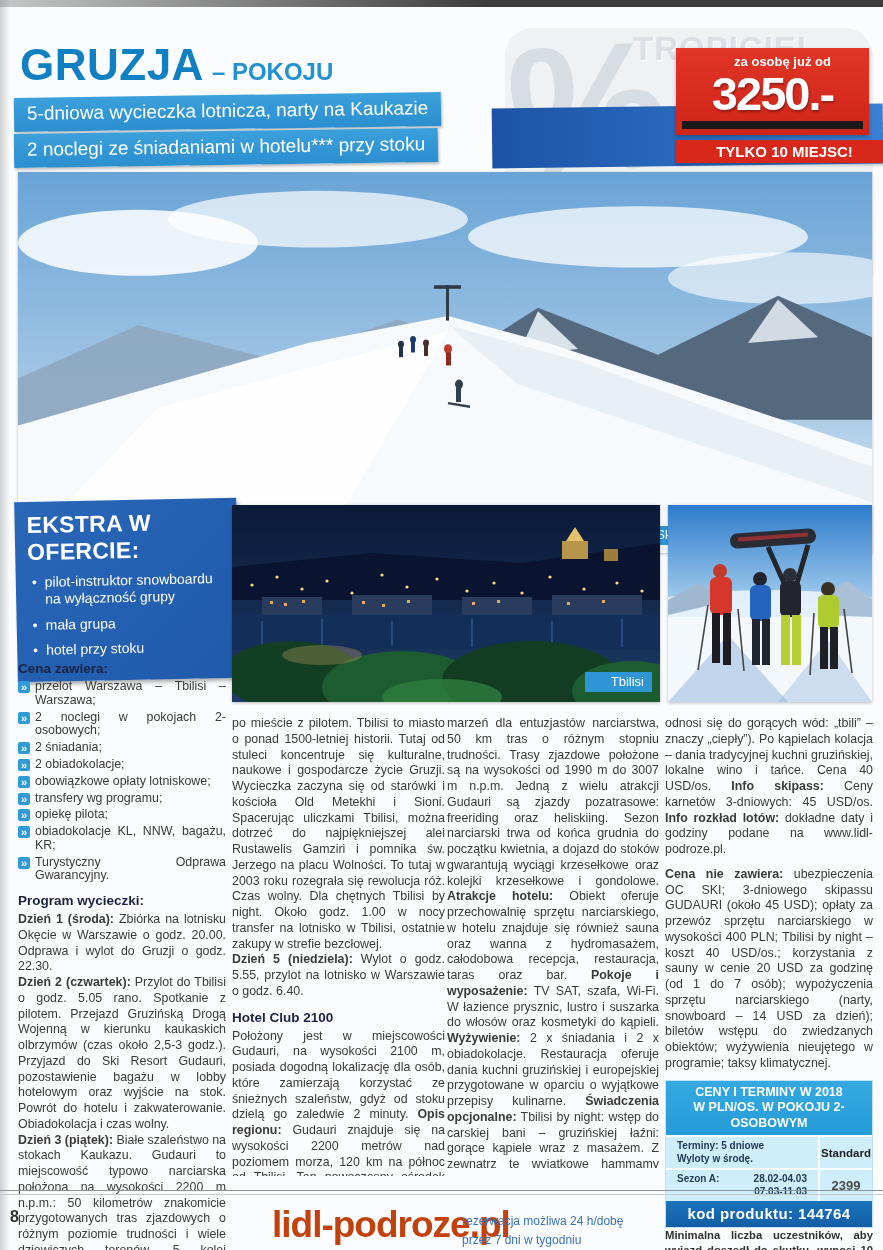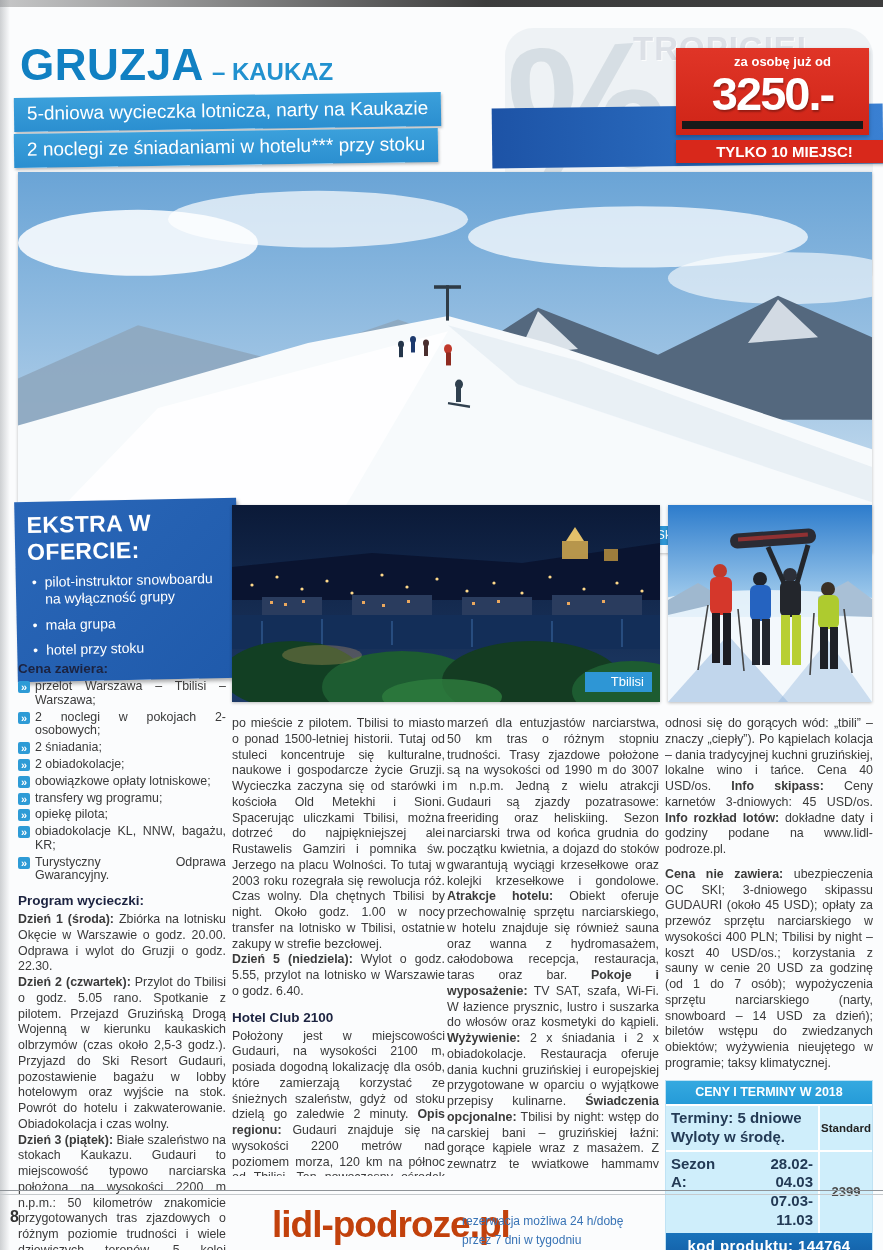--- a/index.html
+++ b/index.html
@@ -57,21 +57,21 @@
   h3.mt{margin-top:9px;}
   .gap-top{margin-top:9px !important;}
 
   .inc-list .list-row{display:flex;margin:0 0 3.2px;line-height:1.1;}
   .inc-list .marker.square{flex:0 0 12px;height:12px;background:#2e9bd6;color:#fff;font-size:11px;line-height:12px;text-align:center;border-radius:2px;margin:1px 5px 0 0;font-weight:700;}
 
   
   .price-table{margin-top:8px;border:1px solid #bfe2f4;}
   .pt-header{background:linear-gradient(180deg,#35a9e0,#259bd8);color:#fff;font-weight:800;font-size:12.5px;text-align:center;padding:4px 2px;line-height:1.25;}
   .pt-grid{display:flex;background:#cfeefb;border-top:2px solid #fff;}
-  .pt-grid .cl{flex:1;padding:3px 5px;color:#233a55;font-size:15px;font-weight:700;line-height:1.25;}
+  .pt-grid .cl{flex:1;padding:3px 11px;color:#233a55;font-size:10px;font-weight:700;line-height:1.25;}
   .pt-grid .cr{flex:0 0 52px;border-left:2px solid #fff;display:flex;align-items:center;justify-content:center;color:#222;font-size:11.5px;font-weight:700;text-align:center;}
   .pt-grid.row2 .cl{display:flex;justify-content:space-between;}
   .pt-grid.row2 .dates{text-align:right;font-weight:700;}
   .pt-grid.row2 .cr{color:#4a4a4a;font-size:13px;}
   .pt-kod{background:linear-gradient(180deg,#1a73bb,#125ea6);color:#fff;font-size:15px;font-weight:800;text-align:center;padding:3px 0 4px;letter-spacing:.4px;}
   .footnote{margin-top:6px;font-size:11.3px;line-height:1.28;color:#333;text-align:justify;}
 
   
   .foot-line1{position:absolute;left:0;top:1190px;width:883px;height:1px;background:#8e9398;}
   .foot-line2{position:absolute;left:0;top:1194px;width:883px;height:1px;background:#c6cacd;}
@@ -84,21 +84,21 @@
 
 <div class="page">
   <div class="scan-top"></div>
   <div class="scan-left"></div>
 
   <div class="wm-tag"></div>
   <div class="wm-percent">%</div>
   <div class="wm-text">TROPICIEL</div>
 
   <div class="title">
-    <span class="main">GRUZJA</span><span class="sub">– KAUKAZ</span>
+    <span class="main">GRUZJA</span><span class="sub">– POKOJU</span>
   </div>
   <div class="darkbar"></div>
   <div class="banner b1">5-dniowa wycieczka lotnicza, narty na Kaukazie</div>
   <div class="banner b2">2 noclegi ze śniadaniami w hotelu*** przy stoku</div>
 
   <div class="price-box">
     <div class="lbl">za osobę już od</div>
     <div class="amt">3250.-</div>
     <div class="blackbar"></div>
   </div>
@@ -327,20 +327,21 @@
     <p><span>marzeń dla entuzjastów narciarstwa, 50 km tras o różnym stopniu trudności. Trasy zjazdowe położone są na wysokości od 1990 m do 3007 m n.p.m. Jedną z wielu atrakcji Gudauri są zjazdy pozatrasowe: freeriding oraz heliskiing. Sezon narciarski trwa od końca grudnia do początku kwietnia, a dojazd do stoków gwarantują wyciągi krzesełkowe oraz kolejki krzesełkowe i gondolowe. </span><span class="b">Atrakcje hotelu:</span><span> Obiekt oferuje przechowalnię sprzętu narciarskiego, w hotelu znajduje się również sauna oraz wanna z hydromasażem, całodobowa recepcja, restauracja, taras oraz bar. </span><span class="b">Pokoje i wyposażenie:</span><span> TV SAT, szafa, Wi-Fi. W łazience prysznic, lustro i suszarka do włosów oraz kosmetyki do kąpieli. </span><span class="b">Wyżywienie:</span><span> 2 x śniadania i 2 x obiadokolacje. Restauracja oferuje dania kuchni gruzińskiej i europejskiej przygotowane w oparciu o wyjątkowe przepisy kulinarne. </span><span class="b">Świadczenia opcjonalne:</span><span> Tbilisi by night: wstęp do carskiej bani – gruzińskiej łaźni: gorące kąpiele wraz z masażem. Z zewnątrz te wyjątkowe hammamy wyróżnia bogato zdobiona, stylem przypominająca architekturę perską fasada, ich rozświetlone kopuły oraz unosząca się para wodna. Carskie banie siarkowe zlokalizowane są pod ziemią, wybudowane są nad naturalnymi gorącymi źródłami siarkowymi, które znajdują się głęboko w ziemi (warto dodać, że nazwa gruzińskiej stolicy</span></p>
   </div>
 
   <div class="col col4">
     <p><span>odnosi się do gorących wód: „tbili” – znaczy „ciepły”). Po kąpielach kolacja – dania tradycyjnej kuchni gruzińskiej, lokalne wino i tańce. Cena 40 USD/os. </span><span class="b">Info skipass:</span><span> Ceny karnetów 3-dniowych: 45 USD/os. </span><span class="b">Info rozkład lotów:</span><span> dokładne daty i godziny podane na www.lidl-podroze.pl.</span></p>
     <p class="gap-top"><span class="b">Cena nie zawiera:</span><span> ubezpieczenia OC SKI; 3-dniowego skipassu GUDAURI (około 45 USD); opłaty za przewóz sprzętu narciarskiego w wysokości 400 PLN; Tbilisi by night – koszt 40 USD/os.; korzystania z sauny w cenie 20 USD za godzinę (od 1 do 7 osób); wypożyczenia sprzętu narciarskiego (narty, snowboard – 14 USD za dzień); biletów wstępu do zwiedzanych obiektów; wyżywienia nieujętego w programie; taksy klimatycznej.</span></p>
 
     <div class="price-table">
       <div class="pt-header">
         <div>CENY I TERMINY W 2018</div>
+        <div>W PLN/OS. W POKOJU 2-OSOBOWYM</div>
       </div>
       <div class="pt-grid">
         <div class="cl">
           <div>Terminy: 5 dniowe</div>
           <div>Wyloty w środę.</div>
         </div>
         <div class="cr">Standard</div>
       </div>
       <div class="pt-grid row2">
         <div class="cl">

